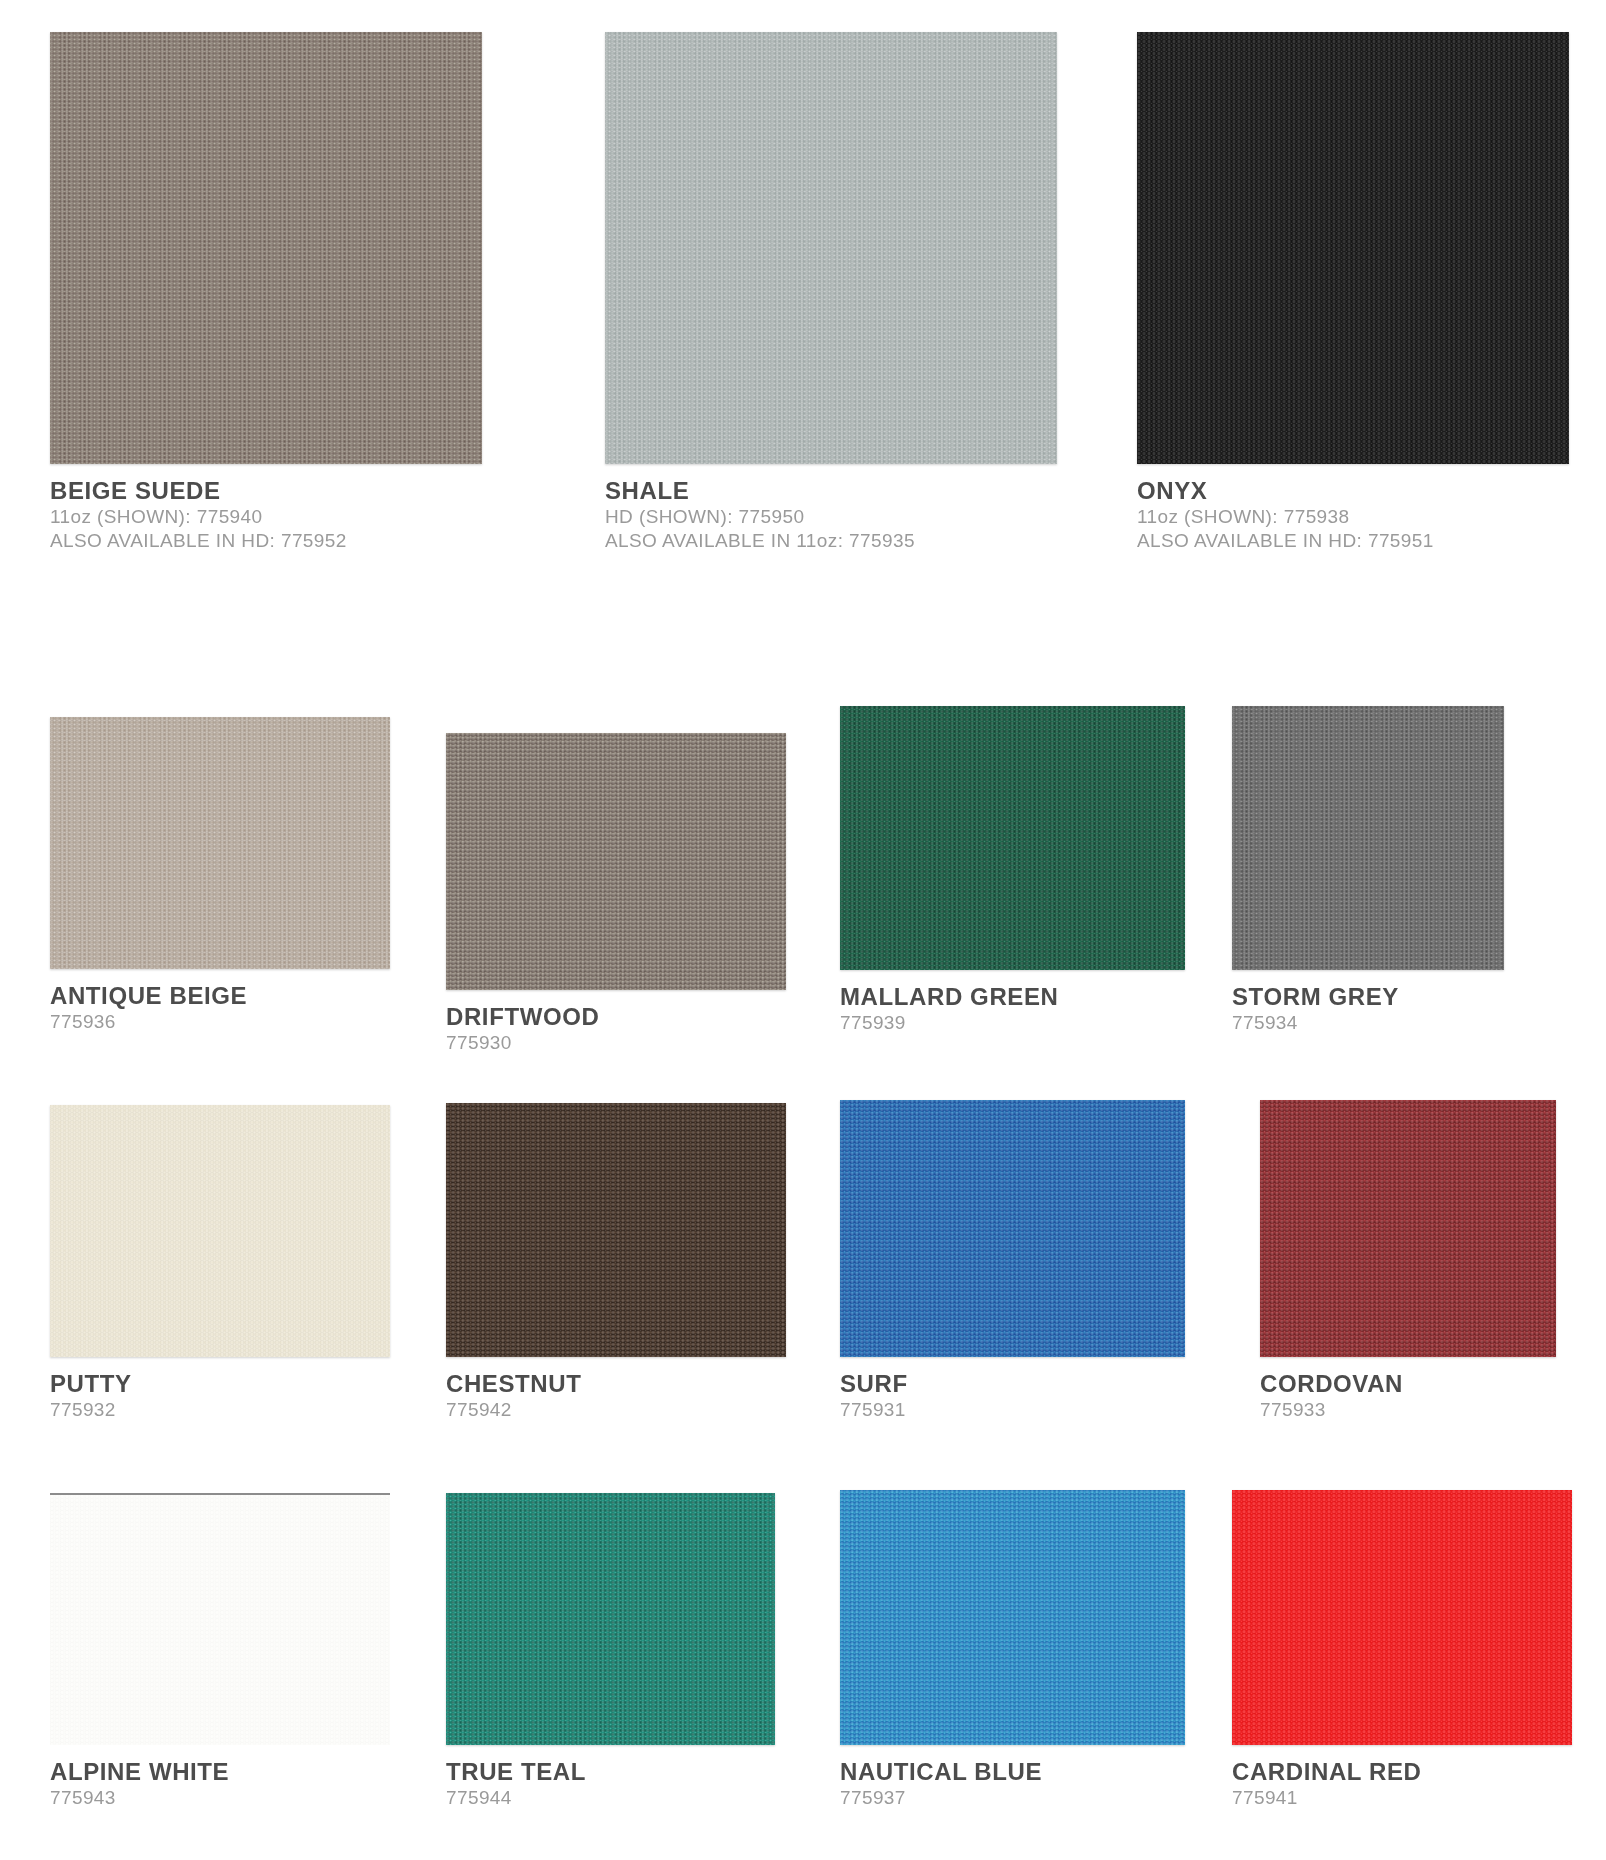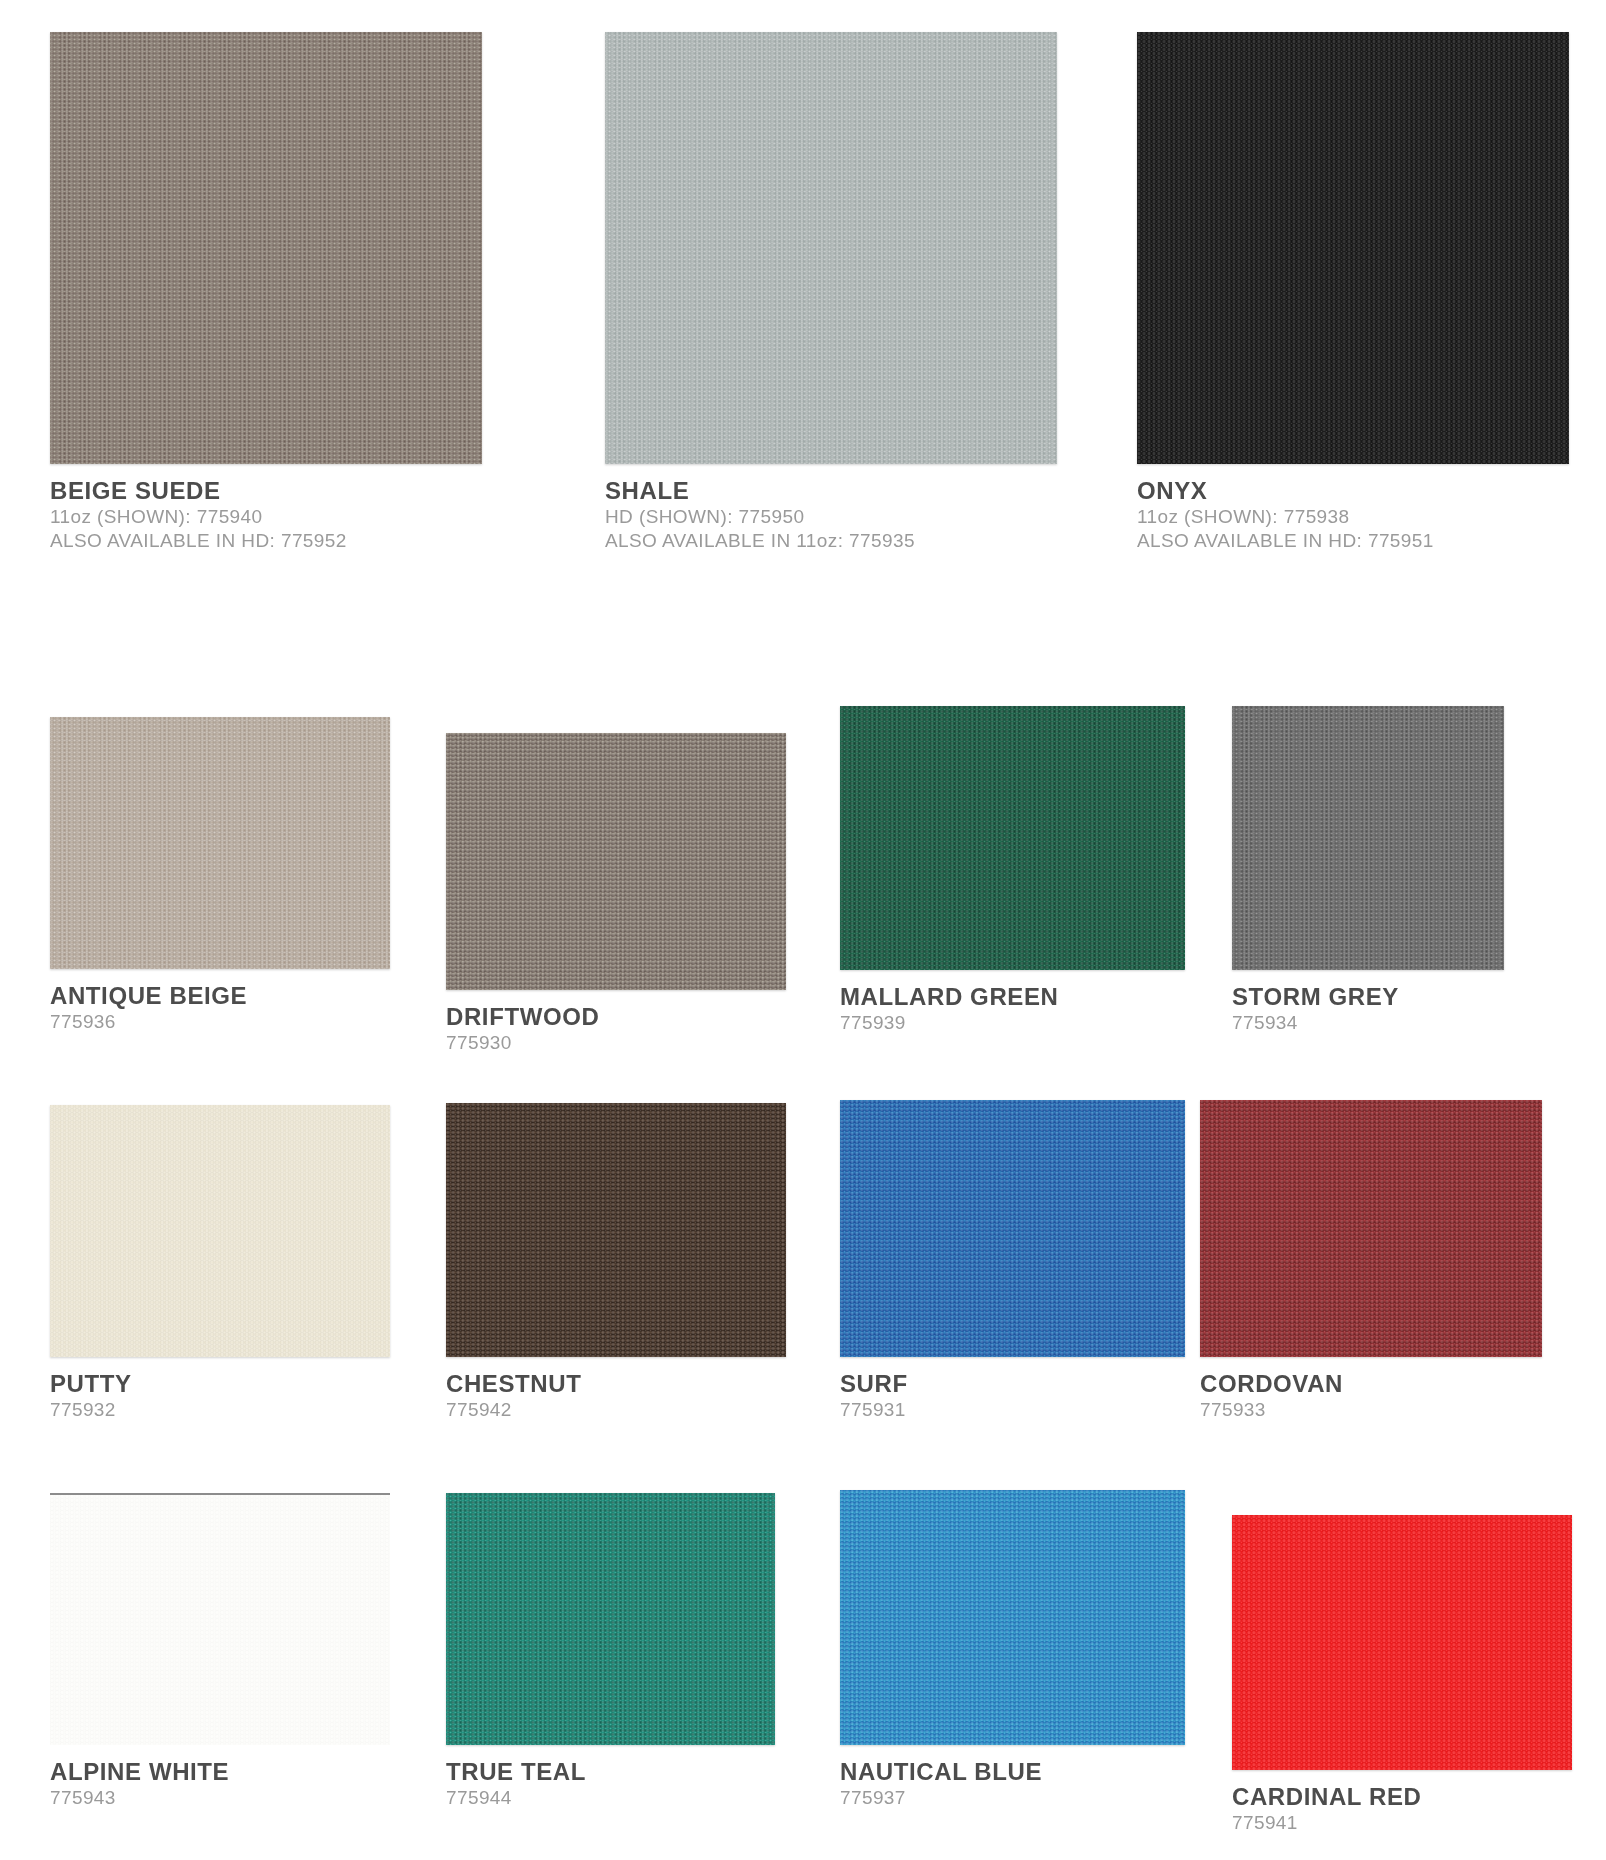--- a/index.html
+++ b/index.html
@@ -212,21 +212,21 @@
     <div class="swatch-chip" style="height:257px; background-color:#2a6cb5;">
       <div class="weave"></div>
       <div class="weave2"></div>
     </div>
     <div class="swatch-meta">
       <div class="swatch-name">SURF</div>
       <div class="swatch-code">775931</div>
     </div>
   </div>
 
-  <div class="swatch-card" style="left:1200px; top:1100px; width:342px;">
+  <div class="swatch-card" style="left:1260px; top:1100px; width:296px;">
     <div class="swatch-chip" style="height:257px; background-color:#8e2f33;">
       <div class="weave"></div>
       <div class="weave2"></div>
     </div>
     <div class="swatch-meta">
       <div class="swatch-name">CORDOVAN</div>
       <div class="swatch-code">775933</div>
     </div>
   </div>
 
@@ -256,21 +256,21 @@
     <div class="swatch-chip" style="height:255px; background-color:#2f8fca;">
       <div class="weave"></div>
       <div class="weave2"></div>
     </div>
     <div class="swatch-meta">
       <div class="swatch-name">NAUTICAL BLUE</div>
       <div class="swatch-code">775937</div>
     </div>
   </div>
 
-  <div class="swatch-card" style="left:1232px; top:1490px; width:340px;margin-top:25px;">
+  <div class="swatch-card" style="left:1232px; top:1490px; width:340px;">
     <div class="swatch-chip" style="height:255px; background-color:#f61f22;">
       <div class="weave"></div>
       <div class="weave2"></div>
     </div>
     <div class="swatch-meta">
       <div class="swatch-name">CARDINAL RED</div>
       <div class="swatch-code">775941</div>
     </div>
   </div>
 

